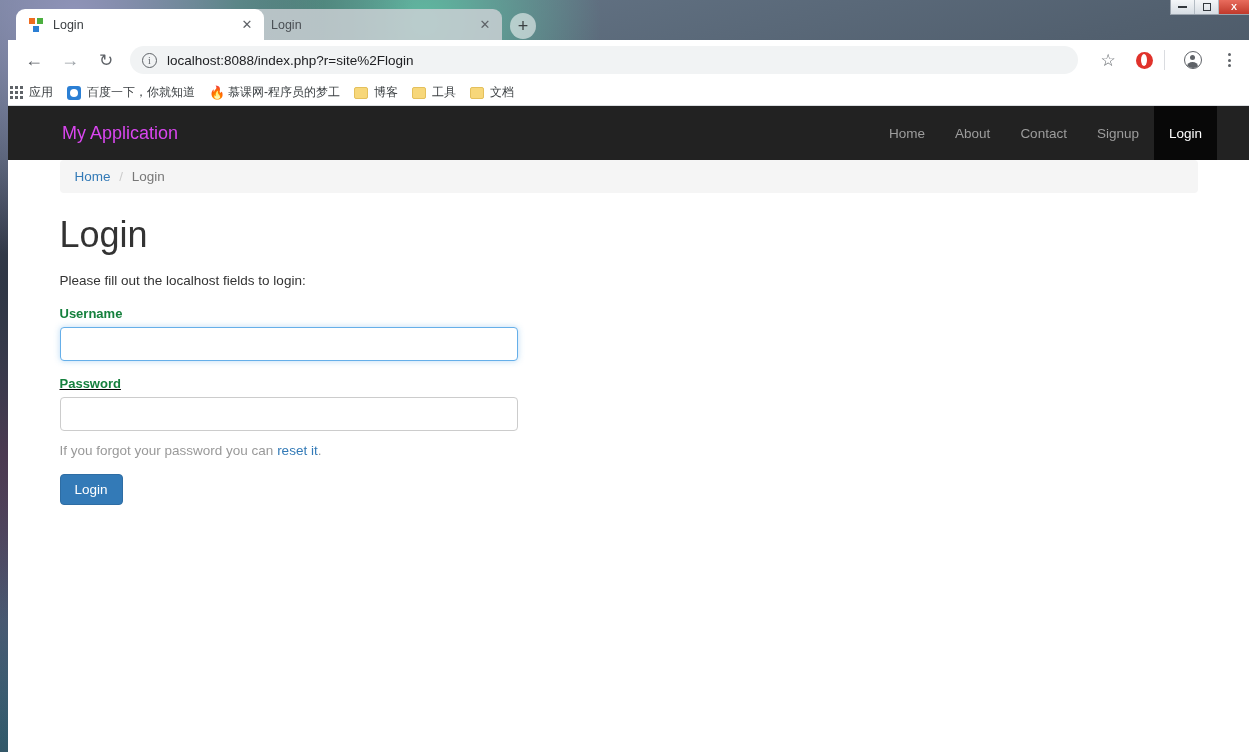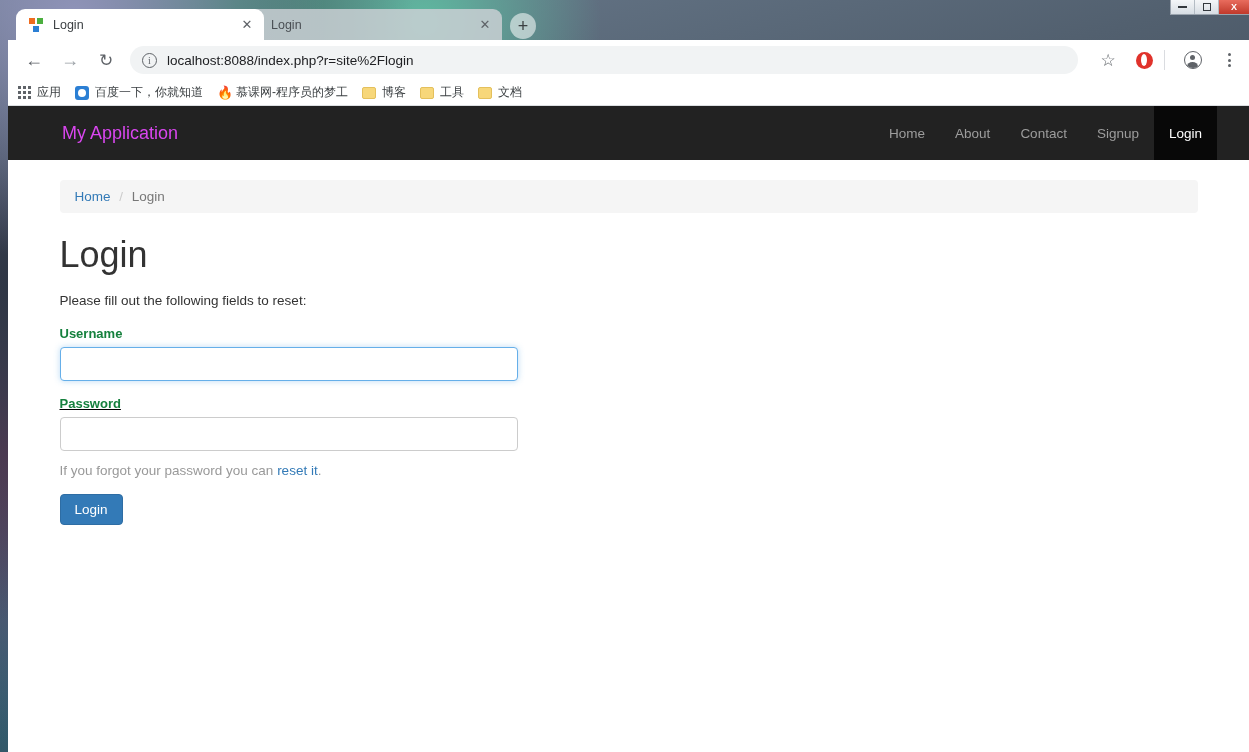--- a/index.html
+++ b/index.html
@@ -150,21 +150,21 @@
   .dots { display: flex; flex-direction: column; gap: 2.5px; }
   .dots i { width: 3px; height: 3px; border-radius: 50%; background: #5f6368; display: block; }
   .tb-sep { width: 1px; height: 20px; background: #dadce0; margin: 0 6px; }
 
   
   .bookmarks {
     position: absolute; left: 0; top: 80px; width: 1241px; height: 26px;
     background: #ffffff;
     display: flex; align-items: center;
     border-bottom: 1px solid #dcdfe2;
-    padding-left: 10px;
+    padding-left: 2px;
     font-size: 12px; color: #3c4043;
   }
   .bm { display: flex; align-items: center; margin-right: 14px; white-space: nowrap; }
   .bm .lbl { margin-left: 6px; }
   .apps-grid { display: grid; grid-template-columns: repeat(3,3px); gap: 2px; width: 13px; }
   .apps-grid i { width: 3px; height: 3px; background: #5f6368; display: block; }
   .ico-baidu {
     width: 14px; height: 14px; border-radius: 3px;
     background: #2b7fd4; position: relative;
   }
@@ -196,21 +196,21 @@
   }
   .nav-links { margin-left: auto; display: flex; align-items: stretch; height: 54px; }
   .nav-links a {
     display: flex; align-items: center; padding: 0 15px;
     color: #9d9d9d; font-size: 13.5px; text-decoration: none;
   }
   .nav-links a.active { background: #080808; color: #ffffff; }
   .nav-pad { width: 32px; }
 
   
-  .container { width: 1138px; margin: 0 auto; padding-top: 20px; }
+  .container { width: 1138px; margin: 0 auto; }
 
   .breadcrumb {
     background: #f5f5f5; border-radius: 4px;
     padding: 9px 15px; font-size: 13.5px; color: #777777;
   }
   .breadcrumb a { color: #337ab7; text-decoration: none; }
   .breadcrumb .sep { color: #cccccc; margin: 0 5px; }
 
   h1.page-title {
     font-size: 36px; font-weight: normal; color: #333333;
@@ -389,21 +389,21 @@
     <div class="container">
 
       <div class="breadcrumb">
         <a href="#">Home</a>
         <span class="sep">/</span>
         <span>Login</span>
       </div>
 
       <h1 class="page-title">Login</h1>
 
-      <p class="lead-text">Please fill out the following fields to reset:</p>
+      <p class="lead-text">Please fill out the localhost fields to login:</p>
 
       <form>
 
         <div class="form-group">
           <label class="form-label">Username</label>
           <input class="form-input focused" type="text" placeholder="" style="">
         </div>
 
         <div class="form-group pw">
           <label class="form-label">Password</label>

